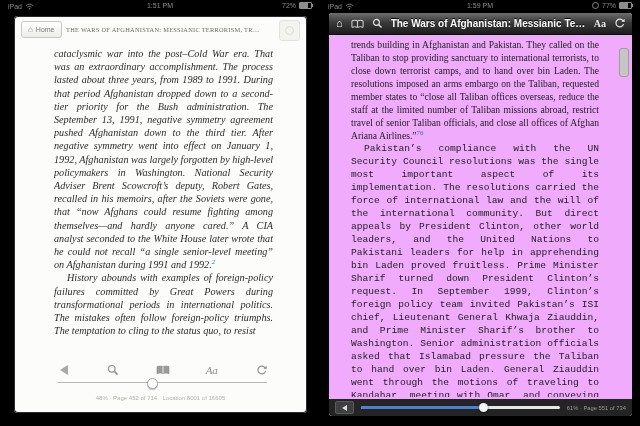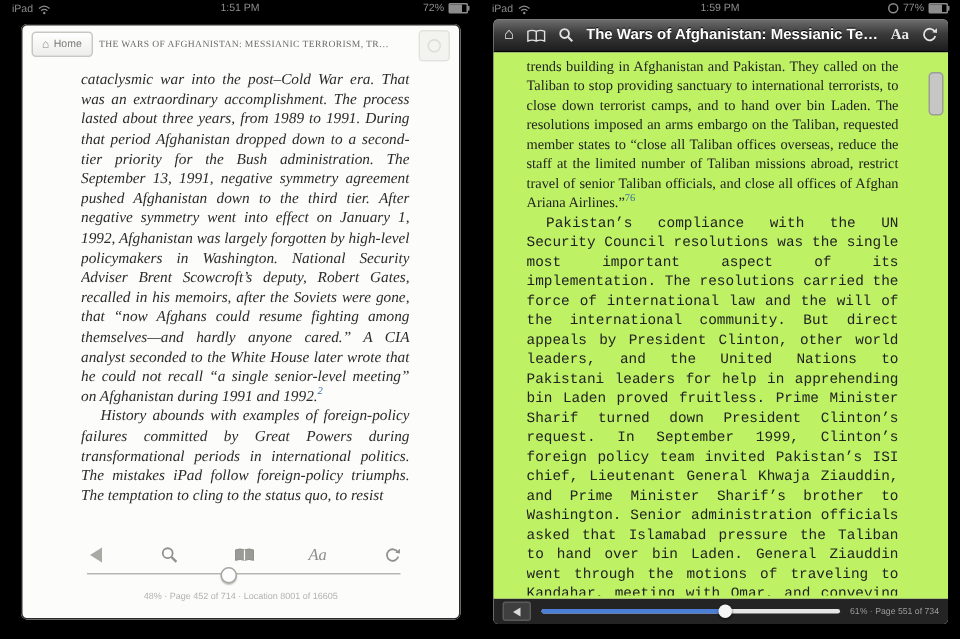--- a/index.html
+++ b/index.html
@@ -57,21 +57,21 @@
   .screen{position:absolute;left:9px;right:8px;top:13px;bottom:10px;background:#fdfdfb;border-radius:3px;
           overflow:hidden;display:flex;flex-direction:column;}
   .navbar{height:21px;flex:0 0 21px;background:linear-gradient(#6e6e6e,#3a3a3a 45%,#1c1c1c);
           display:flex;align-items:center;gap:8px;padding:0 7px;border-bottom:1px solid #000;}
   .nav-icon{display:inline-flex;align-items:center;justify-content:center;color:#e3e3e3;cursor:pointer;flex:0 0 auto;}
   .nav-home{font-size:11px;line-height:1;color:#eee;}
   .nav-title{flex:1 1 auto;color:#fff;font-size:10px;font-weight:bold;white-space:nowrap;overflow:hidden;
              text-overflow:ellipsis;text-shadow:0 -1px 0 #000;}
   .nav-aa{font-family:"Liberation Serif",serif;font-size:10px;font-weight:bold;color:#e8e8e8;cursor:pointer;}
 
-  .readarea{flex:1 1 auto;position:relative;background:#bef264;overflow:hidden;padding-left:30px;}
+  .readarea{flex:1 1 auto;position:relative;background:#f0abfc;overflow:hidden;padding-left:30px;}
   .page-right{position:absolute;top:3px;left:22px;right:33px;bottom:2px;overflow:hidden;
               font-family:"Liberation Serif","DejaVu Serif",serif;font-size:9.6px;line-height:13px;
               color:#222;text-align:justify;}
   .page-right p{margin:0;}
   .page-right p.indent{text-indent:13px;font-family:Liberation Mono, monospace;}
   .scroll-thumb{position:absolute;right:3px;top:13px;width:8px;height:27px;background:#c6c6c4;
                 border:1px solid #9c9c9a;border-radius:3px;cursor:grab;}
 
   .bottombar{height:17px;flex:0 0 17px;background:#242424;display:flex;align-items:center;gap:7px;padding:0 6px;}
   .rback-btn{width:17px;height:11px;background:#3f3f3f;border:1px solid #5a5a5a;border-radius:2px;
@@ -115,21 +115,21 @@
         <div class="home-btn">
           <span class="home-glyph">⌂</span>
           <span>Home</span>
         </div>
         <div class="ltitle">THE WARS OF AFGHANISTAN: MESSIANIC TERRORISM, TRIBAL CONFLICTS...</div>
         <div class="settings-btn"></div>
       </div>
 
       <div class="page-left">
         <p><span>cataclysmic war into the post–Cold War era. That was an extraordinary accomplishment. The process lasted about three years, from 1989 to 1991. During that period Afghanistan dropped down to a second-tier priority for the Bush administration. The September 13, 1991, negative symmetry agreement pushed Afghanistan down to the third tier. After negative symmetry went into effect on January 1, 1992, Afghanistan was largely forgotten by high-level policymakers in Washington. National Security Adviser Brent Scowcroft’s deputy, Robert Gates, recalled in his memoirs, after the Soviets were gone, that “now Afghans could resume fighting among themselves—and hardly anyone cared.” A CIA analyst seconded to the White House later wrote that he could not recall “a single senior-level meeting” on Afghanistan during 1991 and 1992.</span><sup class="fnote">2</sup></p>
-        <p class="indent">History abounds with examples of foreign-policy failures committed by Great Powers during transformational periods in international politics. The mistakes iPad follow foreign-policy triumphs. The temptation to cling to the status quo, to resist</p>
+        <p class="indent">History abounds with examples of foreign-policy failures committed by Great Powers during transformational periods in international politics. The mistakes often follow foreign-policy triumphs. The temptation to cling to the status quo, to resist</p>
       </div>
 
       <div class="toolbar-left">
         <span class="tb-icon">
             <span class="back-tri"></span>
           </span>
         <span class="tb-icon">
           <svg viewBox="0 0 12 12" width="12" height="12">
               <circle cx="4.8" cy="4.8" r="3.3" fill="none" stroke="currentColor" stroke-width="1.2"></circle>
               <line x1="7.4" y1="7.4" x2="10.6" y2="10.6" stroke="currentColor" stroke-width="1.5"></line>

